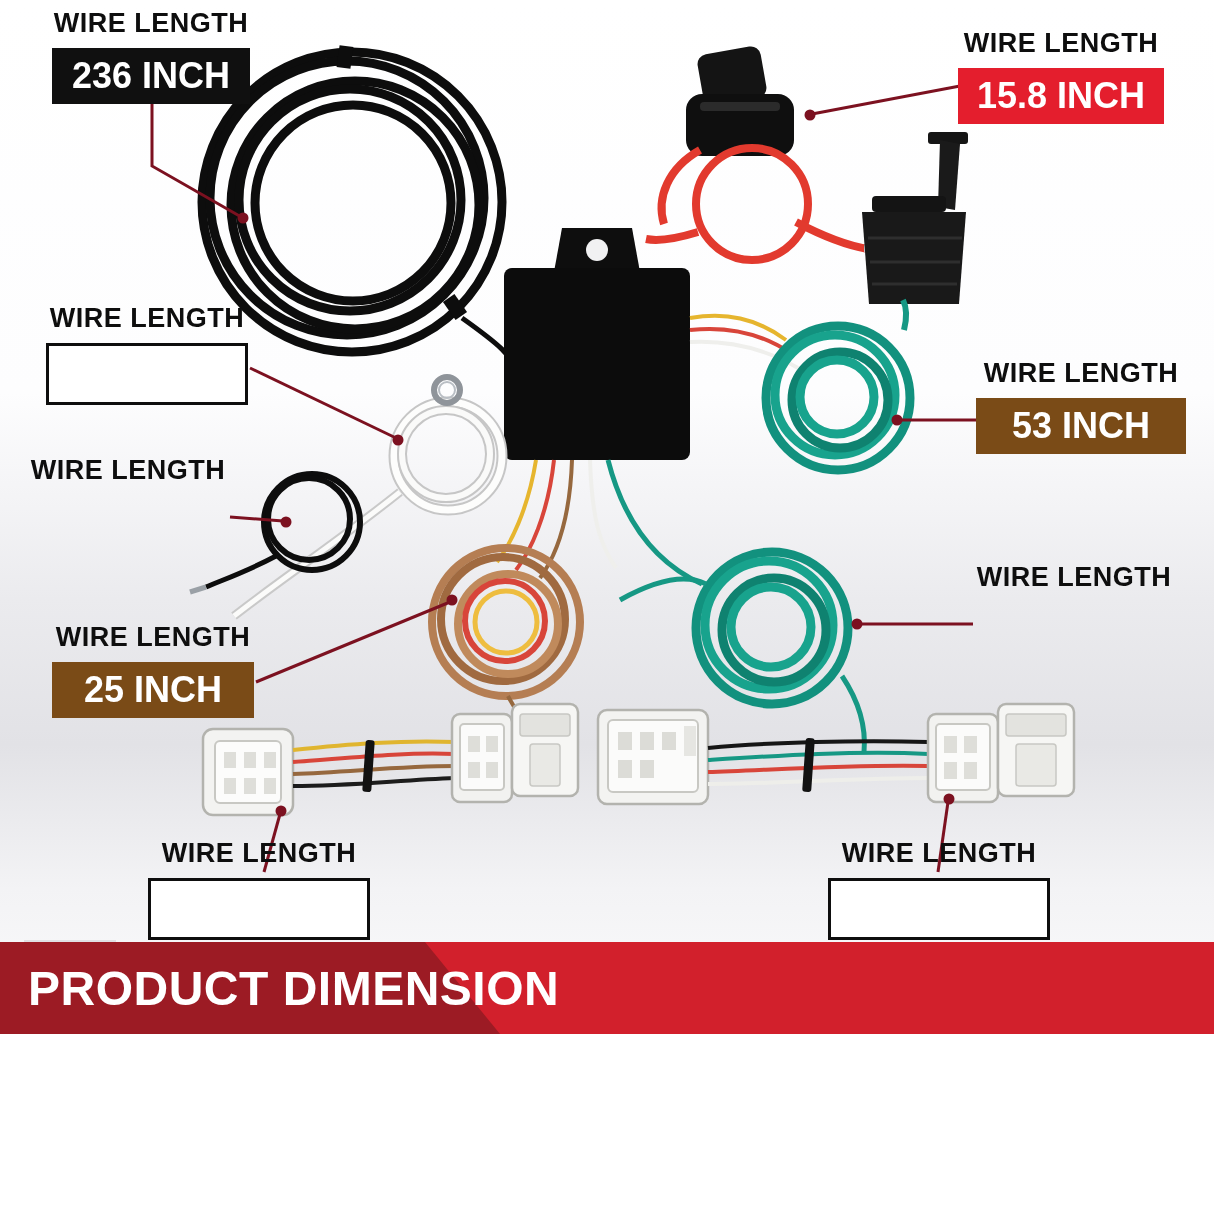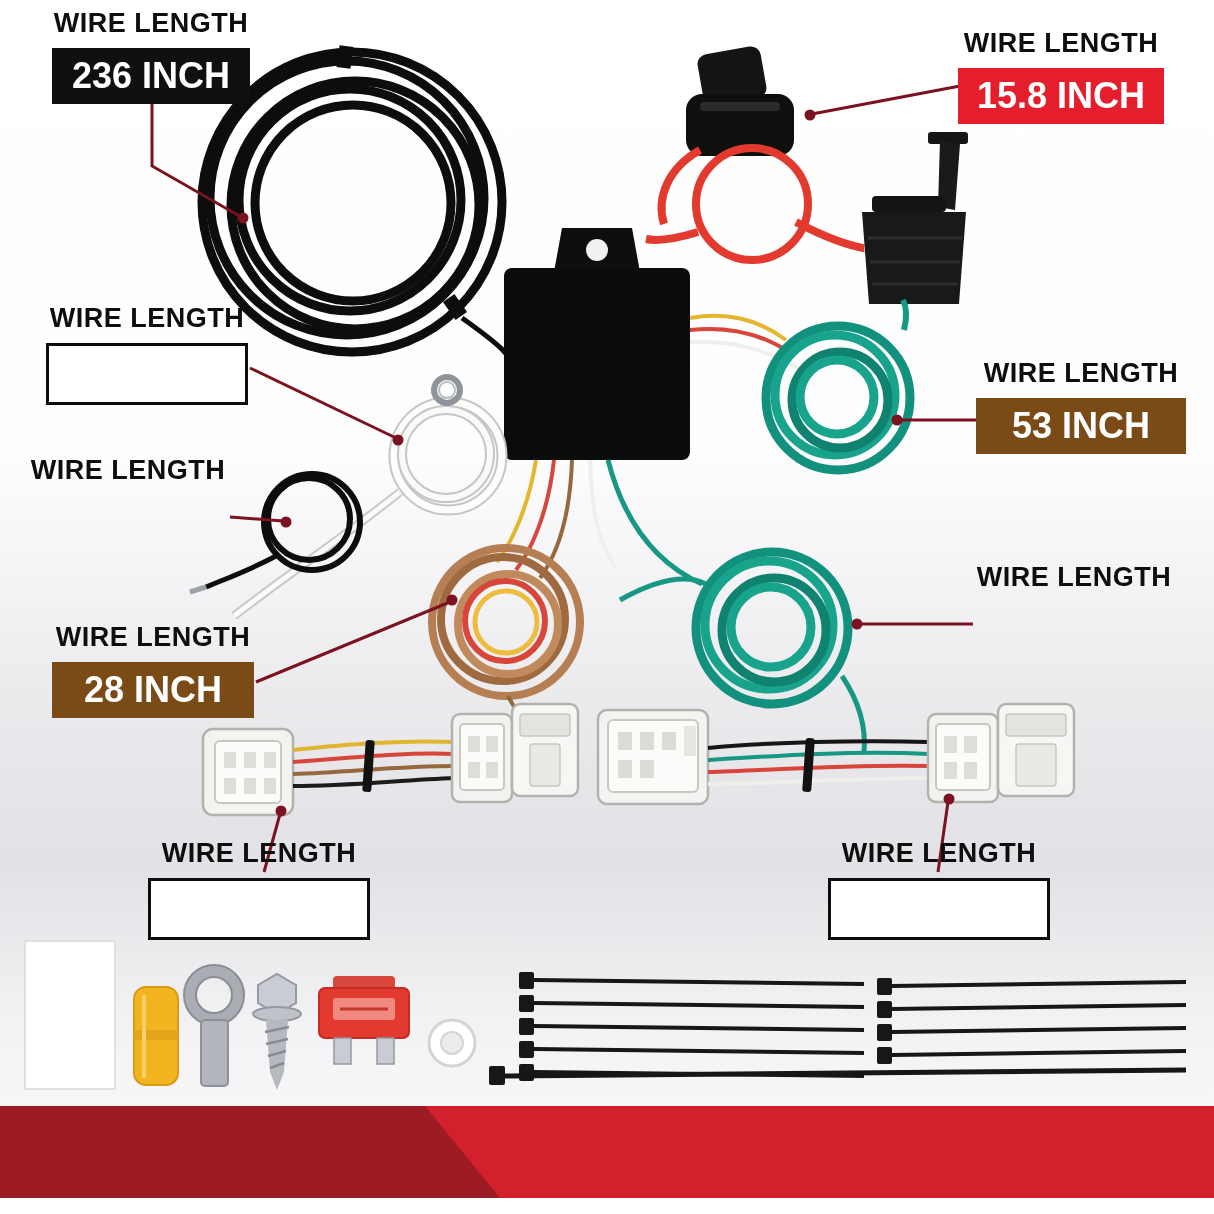--- a/index.html
+++ b/index.html
@@ -1,17 +1,17 @@
 <!DOCTYPE html>
 <html><head>
 <meta charset="utf-8">
 <style>
   *{margin:0;padding:0;box-sizing:border-box}
   body{font-family:"Liberation Sans",sans-serif;background:#fff}
-  .stage{position:relative;width:1214px;height:1198px;overflow:hidden;
+  .stage{position:relative;width:1214px;height:1034px;overflow:hidden;
     background:linear-gradient(180deg,#ffffff 0%,#fdfdfe 38%,#ebebee 58%,#e2e2e6 72%,#f3f3f5 86%,#fbfbfc 100%);}
   svg.art{position:absolute;left:0;top:0}
   .callout{position:absolute;text-align:center;z-index:5}
   .callout .hdr{display:block;font-size:27px;font-weight:700;letter-spacing:.5px;color:#0e0e0e;margin-bottom:9px;white-space:nowrap}
   .callout .val{display:block;font-size:36px;font-weight:800;padding:7px 12px;color:#fff;white-space:nowrap}
   .val-black{background:#101010}
   .val-red{background:#e41e2d}
   .val-brown{background:#7a4b17}
   .val-teal{background:#2cb4a2}
   .val-white{background:#ffffff;color:#101010;border:3px solid #0e0e0e}
@@ -284,30 +284,31 @@
     <span class="hdr">WIRE LENGTH</span>
     <span class="val val-brown">53 INCH</span>
   </div>
 
   <div class="callout c76">
     <span class="hdr">WIRE LENGTH</span>
   </div>
 
   <div class="callout c28">
     <span class="hdr">WIRE LENGTH</span>
-    <span class="val val-brown">28 INCH</span>
+    <span class="val val-brown">25 INCH</span>
   </div>
 
   <div class="callout c5l">
     <span class="hdr">WIRE LENGTH</span>
     <span class="val val-white">5 INCH</span>
   </div>
 
   <div class="callout c5r">
     <span class="hdr">WIRE LENGTH</span>
     <span class="val val-white">5 INCH</span>
   </div>
 
   <div class="banner">
     <div class="accent"></div>
+    <div class="title">PRODUCT DIMENSION</div>
   </div>
 
 </div>
 
 </body></html>

